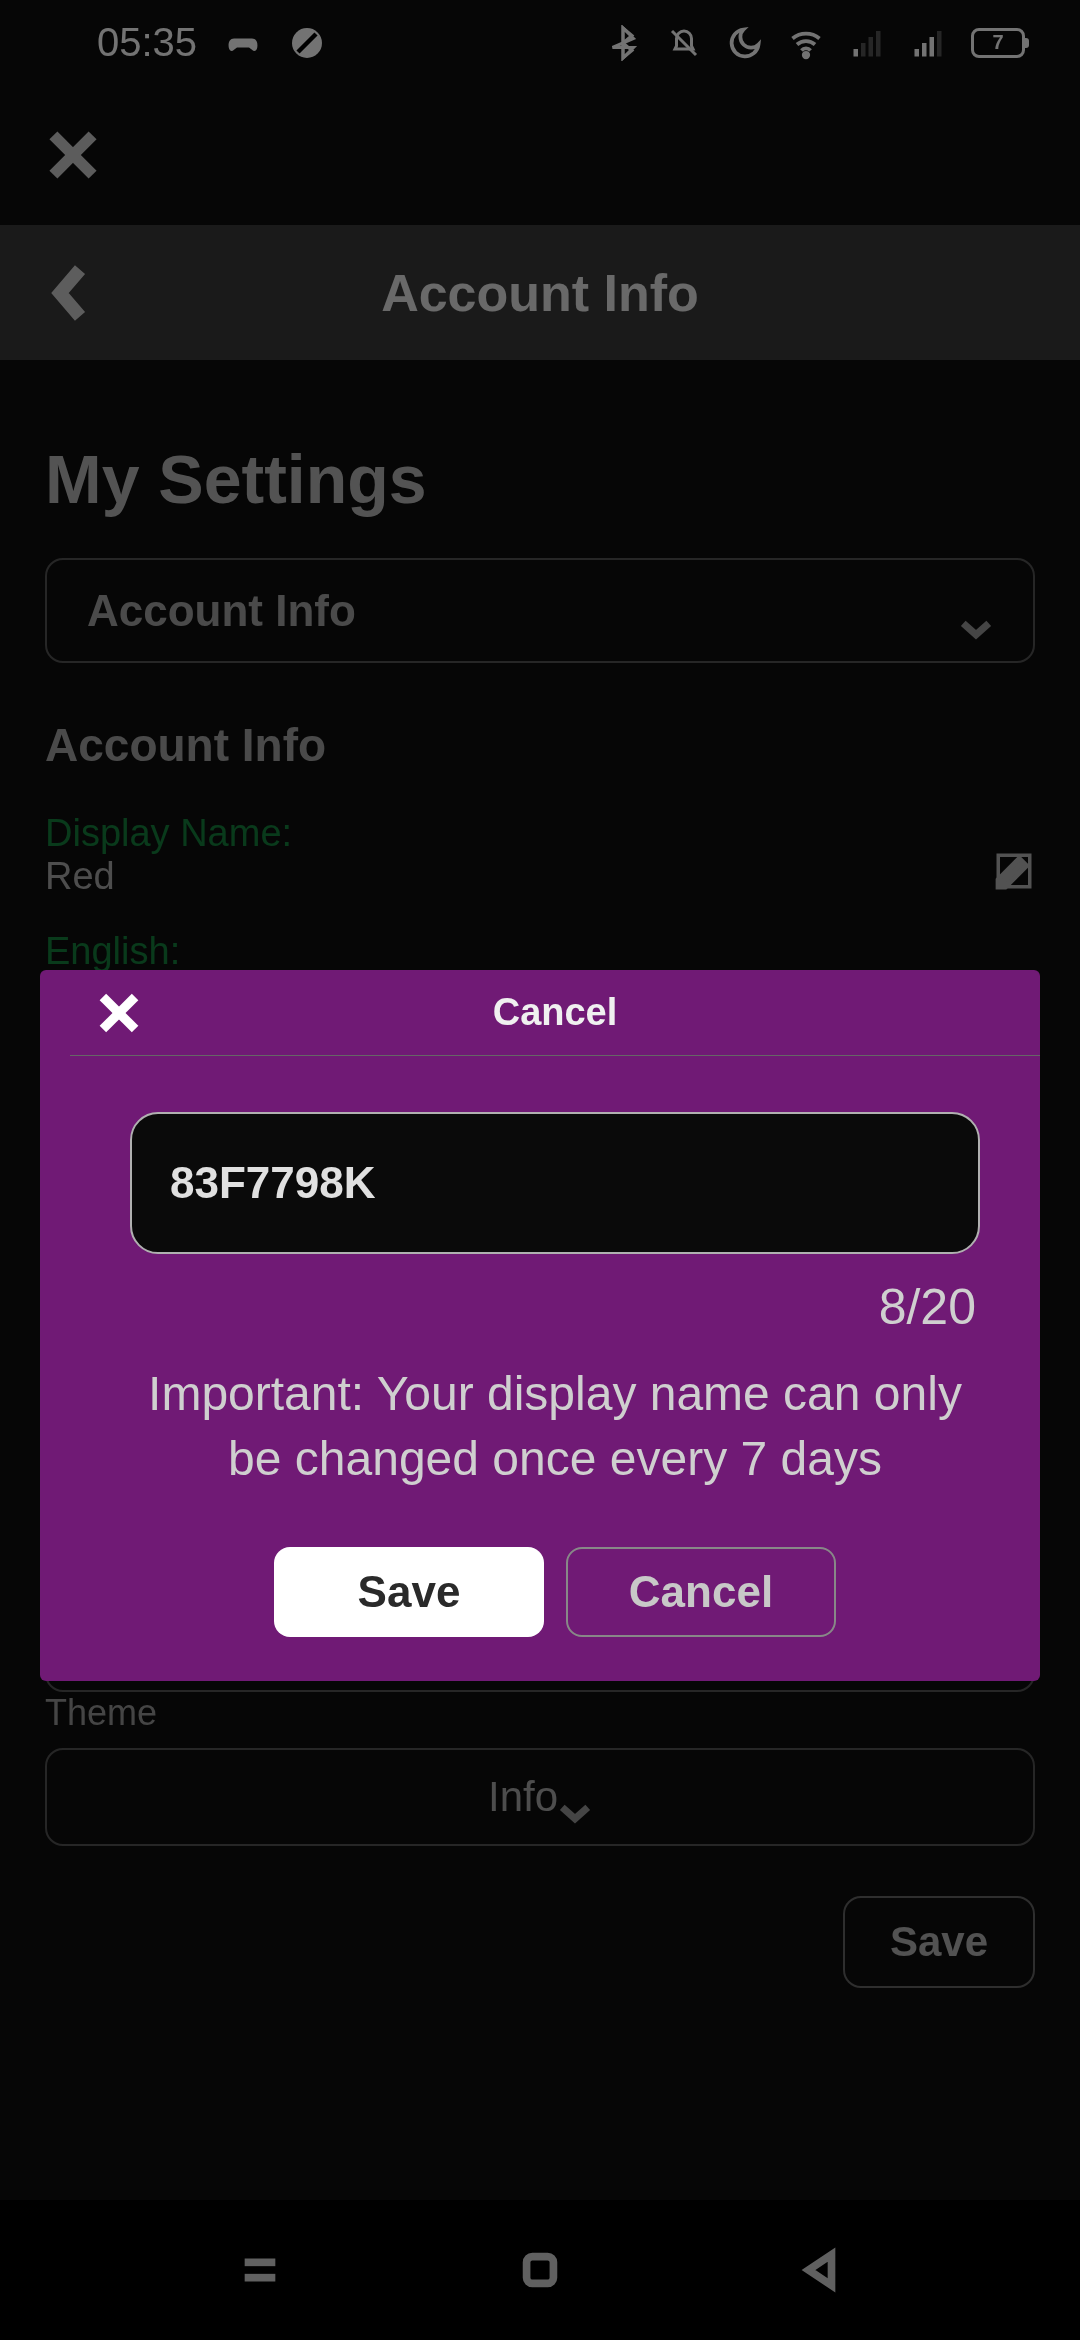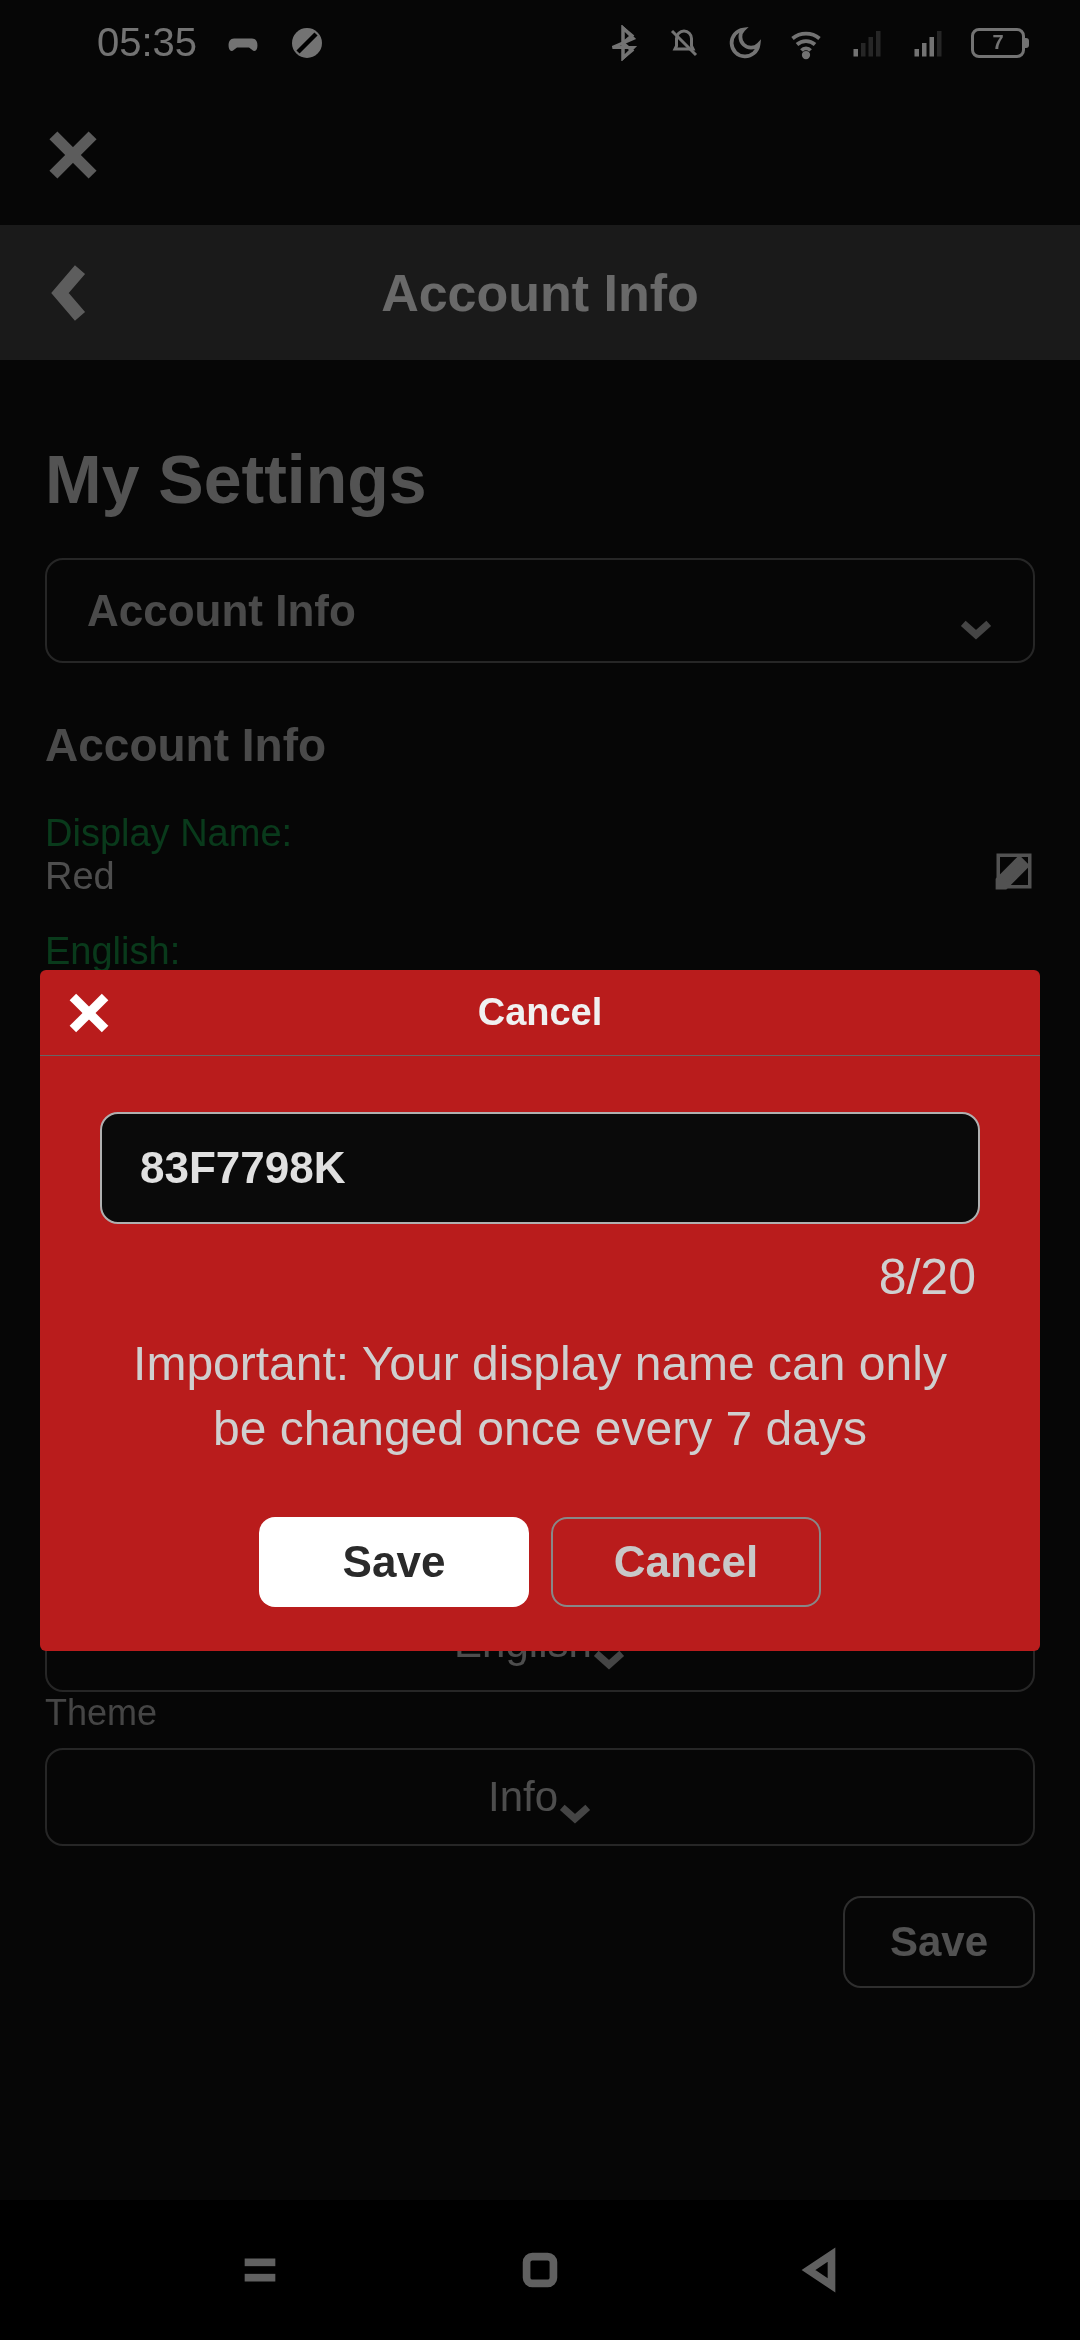--- a/index.html
+++ b/index.html
@@ -210,24 +210,25 @@
       height: 100%;
       background: rgba(0,0,0,0.55);
       z-index: 50;
       pointer-events: none;
     }
     .modal {
       position: absolute;
       left: 40px;
       right: 40px;
       top: 970px;
-      background: #b91c1c;
+      background: #701a75;
       border-radius: 6px;
       z-index: 100;
       overflow: hidden;
+      padding-left: 30px;
     }
     .modal-header {
       height: 86px;
       display: flex;
       align-items: center;
       position: relative;
       border-bottom: 1px solid #666;
       padding: 0 26px;
     }
     .modal-close {
@@ -241,24 +242,24 @@
       text-align: center;
       font-size: 38px;
       font-weight: 600;
       color: #f0f0f0;
     }
     .modal-body {
       padding: 56px 60px 44px 60px;
     }
     .modal-input {
       width: 100%;
-      height: 112px;
+      height: 142px;
       background: #0a0a0a;
       border: 2px solid #b0b0b0;
-      border-radius: 18px;
+      border-radius: 28px;
       color: #e0e0e0;
       font-size: 44px;
       font-weight: 600;
       padding: 0 38px;
     }
     .char-count {
       text-align: right;
       font-size: 50px;
       color: #cfcfcf;
       margin-top: 24px;

